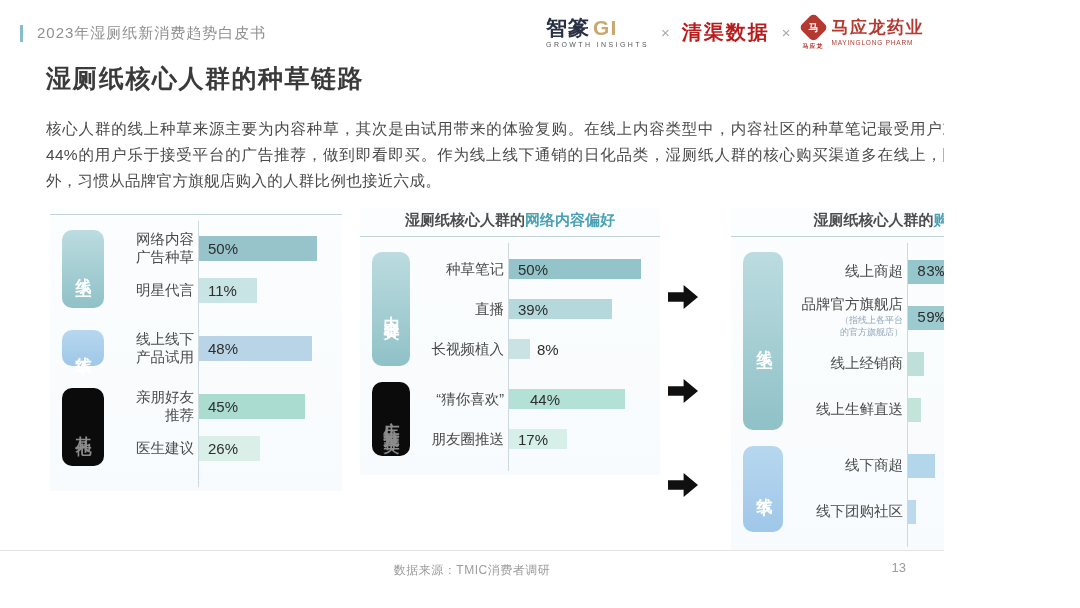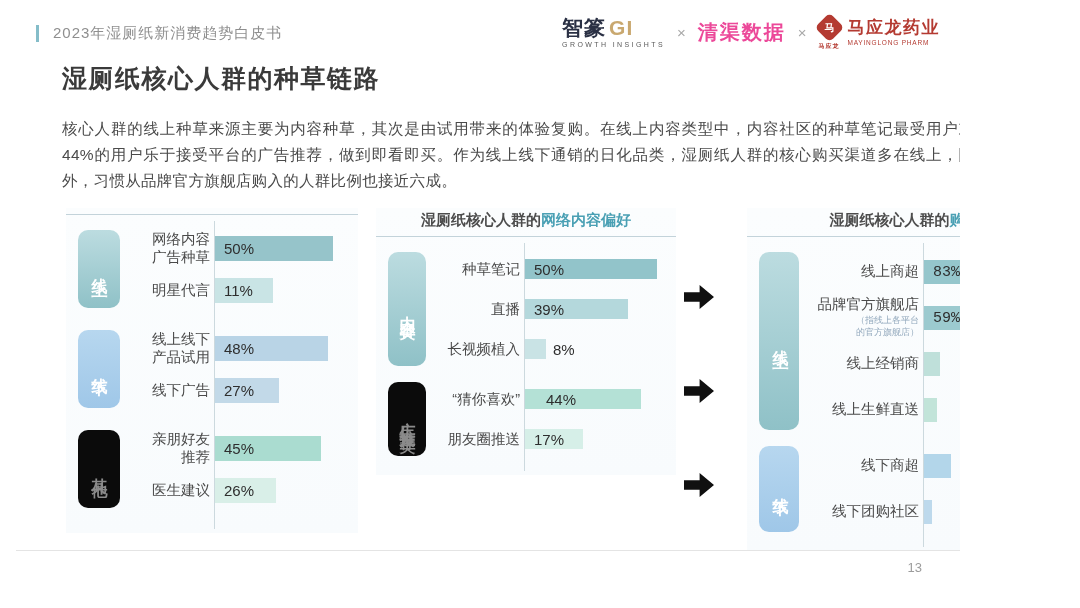--- a/index.html
+++ b/index.html
@@ -1,30 +1,30 @@
 <!DOCTYPE html>
 <html><head>
 <meta charset="utf-8">
 <style>
   * { margin:0; padding:0; box-sizing:border-box; }
   html,body { background:#ffffff; }
   body { font-family:"Liberation Sans","DejaVu Sans",sans-serif; }
-  .page { position:relative; width:944px; height:608px; background:#ffffff; overflow:hidden;margin-left:16px; }
+  .page { position:relative; width:944px; height:608px; background:#ffffff; overflow:hidden; }
 
   
   .eyebrow { position:absolute; left:20px; top:24px; display:flex; align-items:center; gap:14px;
              font-size:15px; color:#8f8f8f; letter-spacing:1px; }
   .accent-bar { width:3px; height:17px; background:#85bdc9; }
   .logos { position:absolute; right:20px; top:14px; display:flex; align-items:center; gap:12px; }
   .logo-zz { text-align:left; }
   .zz-main { font-size:21px; font-weight:bold; color:#2a3044; letter-spacing:1px; line-height:1; }
   .zz-gi { color:#c9a86f; margin-left:3px; }
   .zz-sub { font-size:7px; letter-spacing:2.4px; color:#5a5a5a; margin-top:3px; }
   .logo-x { color:#a8a8a8; font-size:15px; }
-  .logo-qq { font-size:20px; font-weight:bold; color:#ec4899; letter-spacing:2px; }
+  .logo-qq { font-size:20px; font-weight:bold; color:#b91c1c; letter-spacing:2px; }
   .logo-myl { display:flex; align-items:center; gap:8px; }
   .myl-seal { width:21px; height:21px; background:#b43a31; border-radius:5px; transform:rotate(45deg);
               display:flex; align-items:center; justify-content:center; margin:3px auto 4px; }
   .myl-seal span { transform:rotate(-45deg); color:#ffffff; font-size:10px; font-weight:bold; }
   .myl-seal-sub { font-size:6px; color:#b43a31; text-align:center; font-weight:bold; letter-spacing:1px; }
   .myl-name { font-size:17px; font-weight:900; color:#b43a31; letter-spacing:1.5px; line-height:1.1; }
   .myl-sub { font-size:6.5px; color:#b43a31; letter-spacing:0.8px; margin-top:1px; }
 
   
   .page-title { position:absolute; left:46px; top:62px; font-size:25px; font-weight:bold;
@@ -130,28 +130,20 @@
             <div class="badge badge-blue" style="width: 42px;">线下</div>
             <div class="rows">
               <div class="row" style="height: 42px;">
                 <div class="lbl" style="width: 82px;">线上线下<br>产品试用</div>
                 <div class="barwrap">
                   <div class="bar" style="width: 113px; height: 25px; background: rgb(185, 212, 230);">
                     <span class="val">48%</span>
                   </div>
                 </div>
               </div>
-              <div class="row" style="height: 42px;">
-                <div class="lbl" style="width: 82px;">线下广告</div>
-                <div class="barwrap">
-                  <div class="bar" style="width: 64px; height: 25px; background: rgb(194, 217, 232);">
-                    <span class="val">27%</span>
-                  </div>
-                </div>
-              </div>
             </div>
           </div>
           <div class="group" style="margin-bottom: 16px;">
             <div class="badge badge-black" style="width: 42px;">其他</div>
             <div class="rows">
               <div class="row" style="height: 42px;">
                 <div class="lbl" style="width: 82px;">亲朋好友<br>推荐</div>
                 <div class="barwrap">
                   <div class="bar" style="width: 106px; height: 25px; background: rgb(170, 220, 208);">
                     <span class="val">45%</span>
@@ -282,15 +274,16 @@
             </div>
           </div>
         </div>
     </section>
     <div class="arrow" style="top:76px;"></div>
     <div class="arrow" style="top:170px;"></div>
     <div class="arrow" style="top:264px;"></div>
   </div>
 
   <div class="divider"></div>
+  <div class="source">数据来源：TMIC消费者调研</div>
   <div class="pagenum">13</div>
 
 </div>
 
 </body></html>

